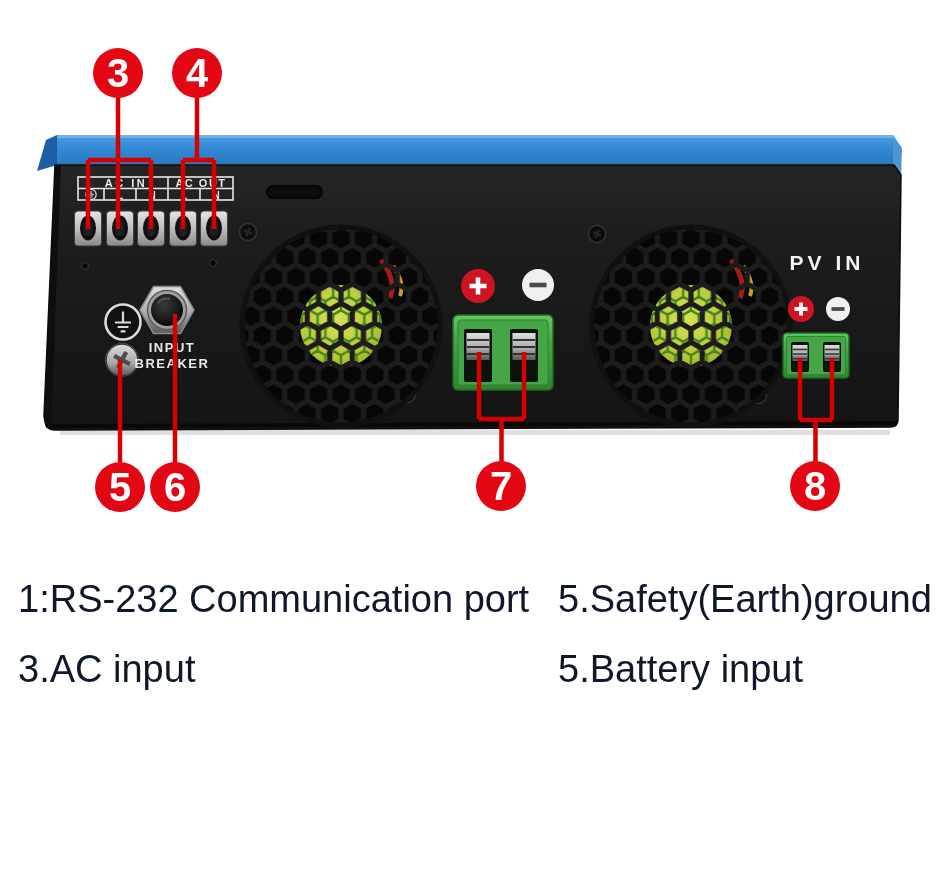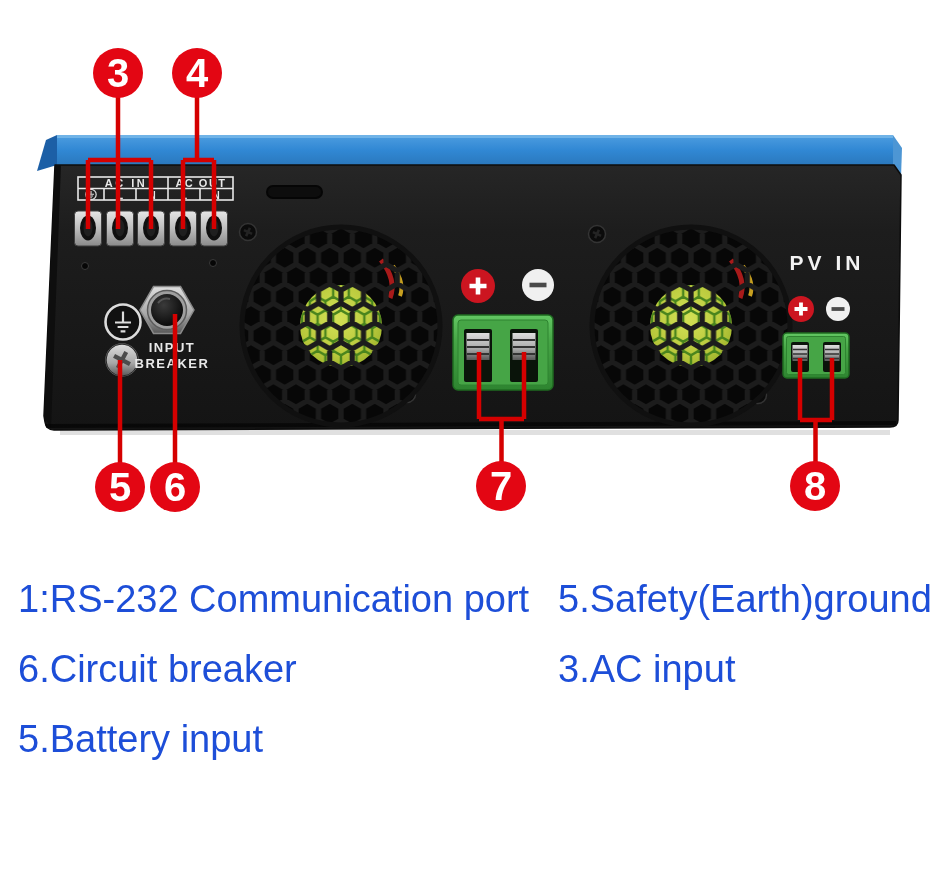--- a/index.html
+++ b/index.html
@@ -7,21 +7,21 @@
     width:950px;height:870px;position:relative;background:#ffffff;overflow:hidden;
     font-family:"Liberation Sans","DejaVu Sans",sans-serif;
   }
   #device-svg{position:absolute;left:0;top:0;}
   svg text{font-family:"Liberation Sans","DejaVu Sans",sans-serif;}
   .panel-label{fill:#e9e9e9;font-weight:bold;}
   .callout-num{fill:#ffffff;font-weight:bold;font-size:40px;}
   .legend{
     position:absolute;left:18px;top:577px;width:914px;
     display:grid;grid-template-columns:540px auto;grid-auto-rows:70px;
-    font-size:38px;color:#1d4ed8;letter-spacing:0px;
+    font-size:38px;color:#0f172a;letter-spacing:0px;
   }
   .legend-item{white-space:nowrap;line-height:44px;}
 </style>
 </head>
 <body>
 
 <svg id="device-svg" width="950" height="565" viewBox="0 0 950 565">
   <defs>
     <linearGradient id="bodygrad" x1="0" y1="0" x2="0" y2="1">
       <stop offset="0" stop-color="#262626"></stop>
@@ -256,16 +256,15 @@
     <g>
       <circle cx="815" cy="486" r="25" fill="#e30613"></circle>
       <text class="callout-num" x="815" y="500" text-anchor="middle">8</text>
     </g>
   </g>
 </svg>
 
 <div class="legend">
   <div class="legend-item">1:RS-232 Communication port</div>
   <div class="legend-item">5.Safety(Earth)ground</div>
-  <div class="legend-item">6.Circuit breaker</div>
   <div class="legend-item">3.AC input</div>
   <div class="legend-item">5.Battery input</div>
 </div>
 
 </body></html>

